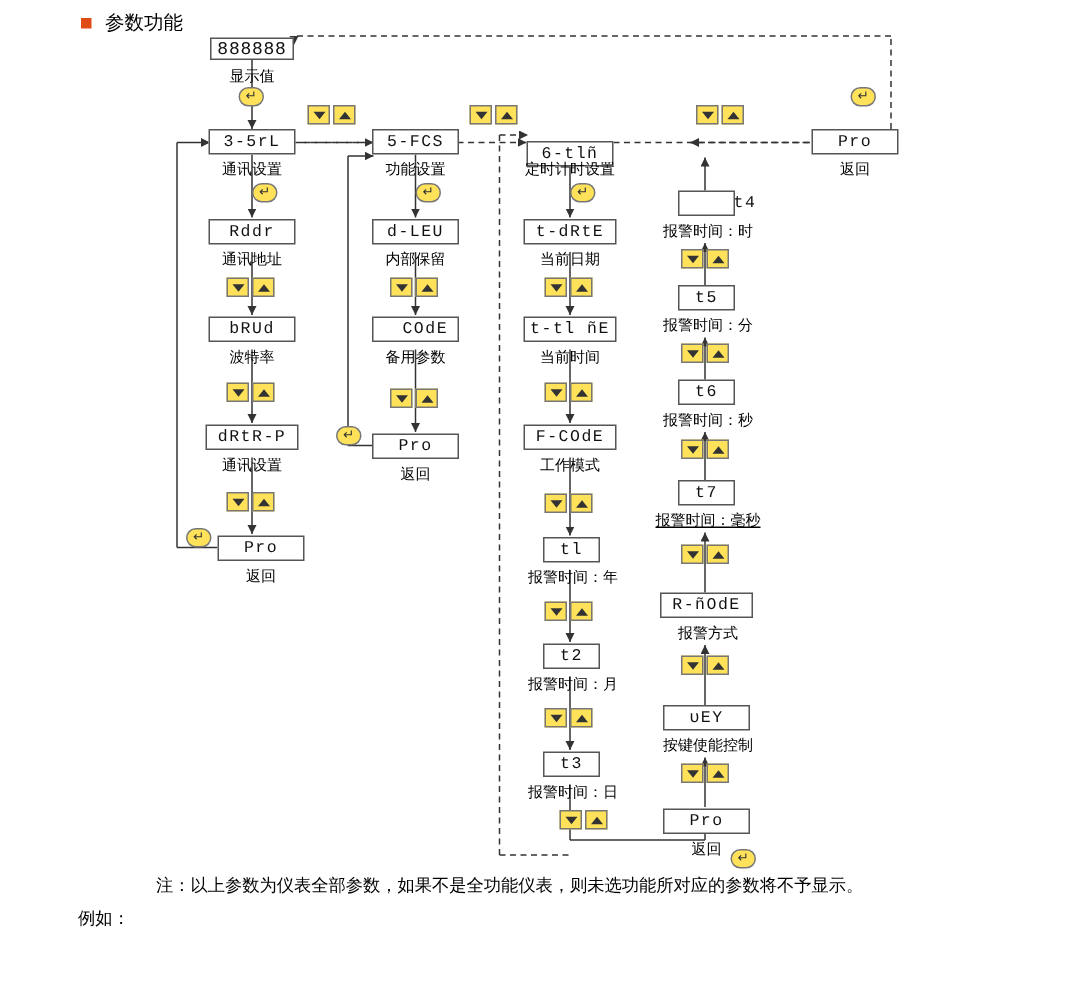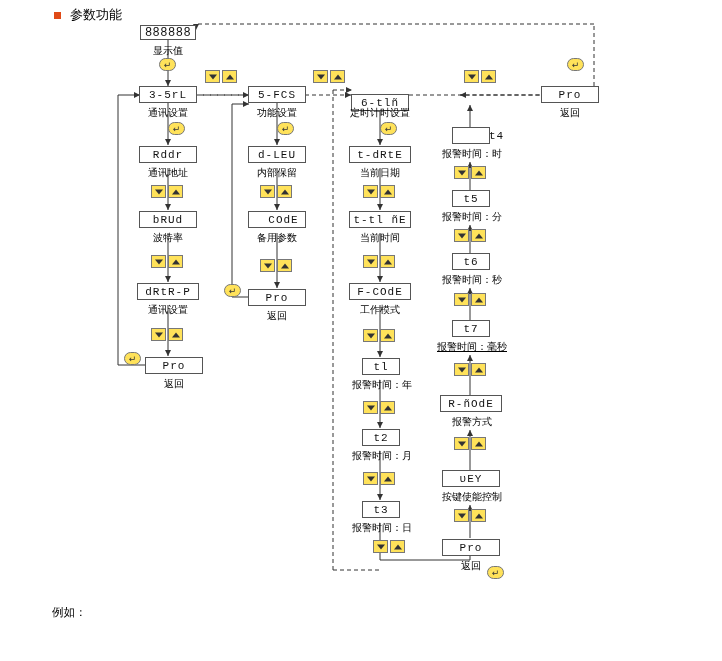--- a/index.html
+++ b/index.html
@@ -408,15 +408,16 @@
   </div>
   <div class="keys" style="left:454px;top:509px;">
     <div class="k left">
         <span class="tri"></span>
       </div>
     <div class="k right">
         <span class="tri"></span>
       </div>
   </div>
 
+  <div class="note" style="left:104px;top:583px;">注：以上参数为仪表全部参数，如果不是全功能仪表，则未选功能所对应的参数将不予显示。</div>
   <div class="note" style="left:52px;top:605px;">例如：</div>
 
 </div>
 
 </body></html>

